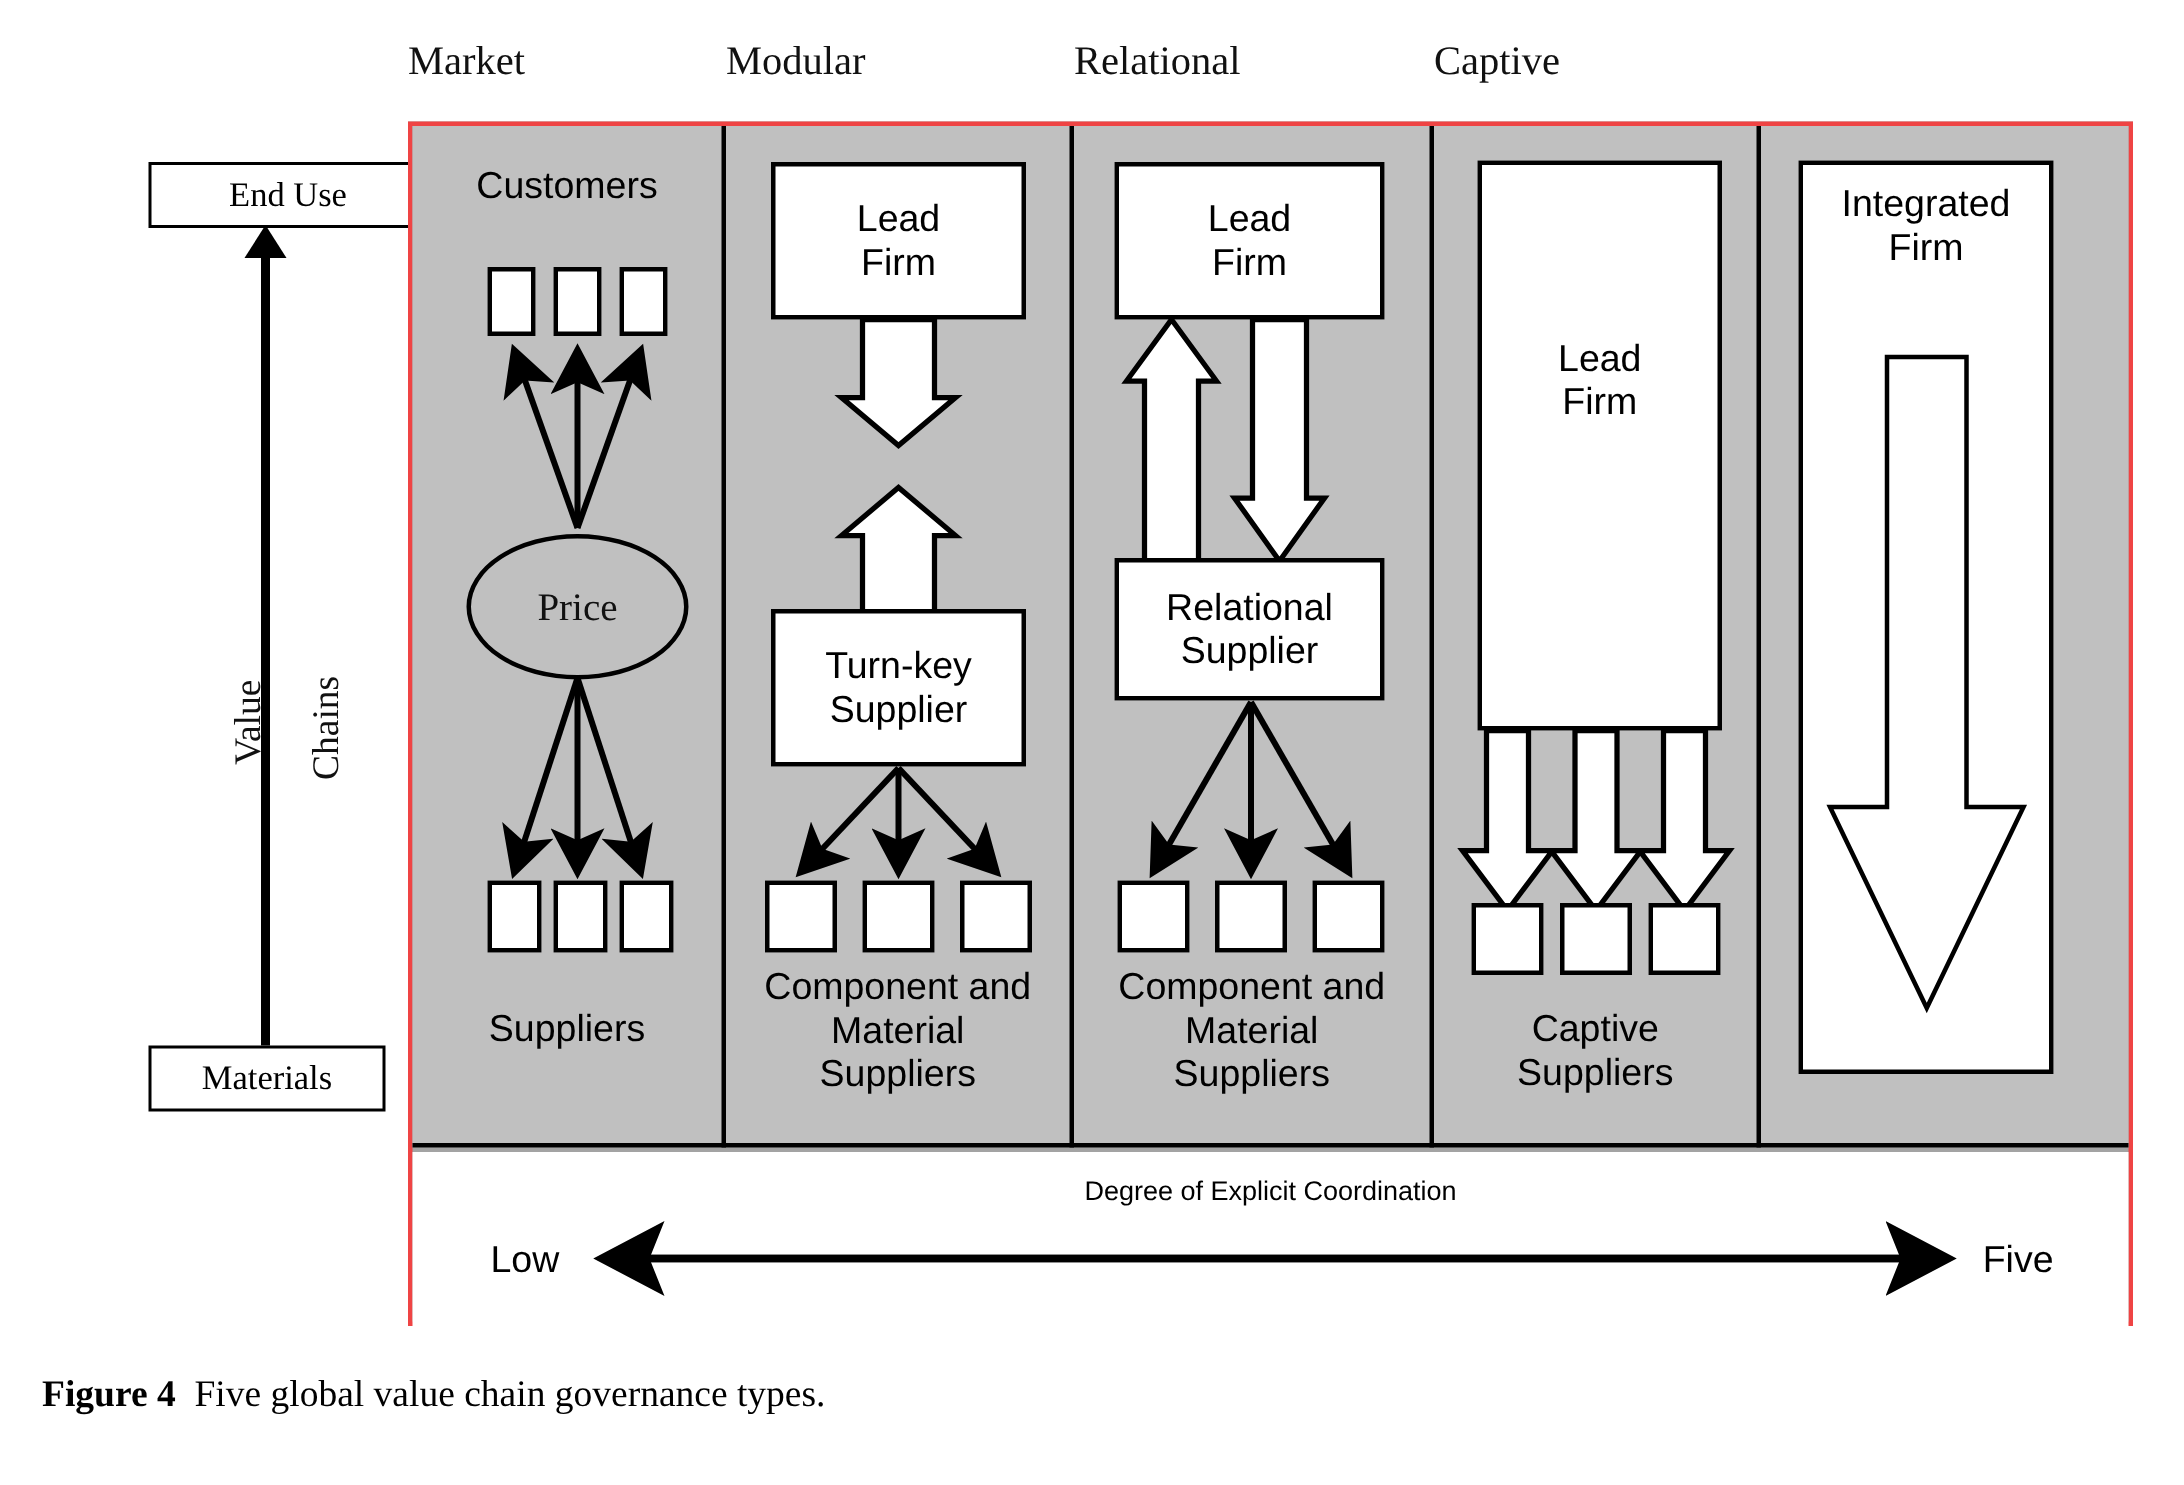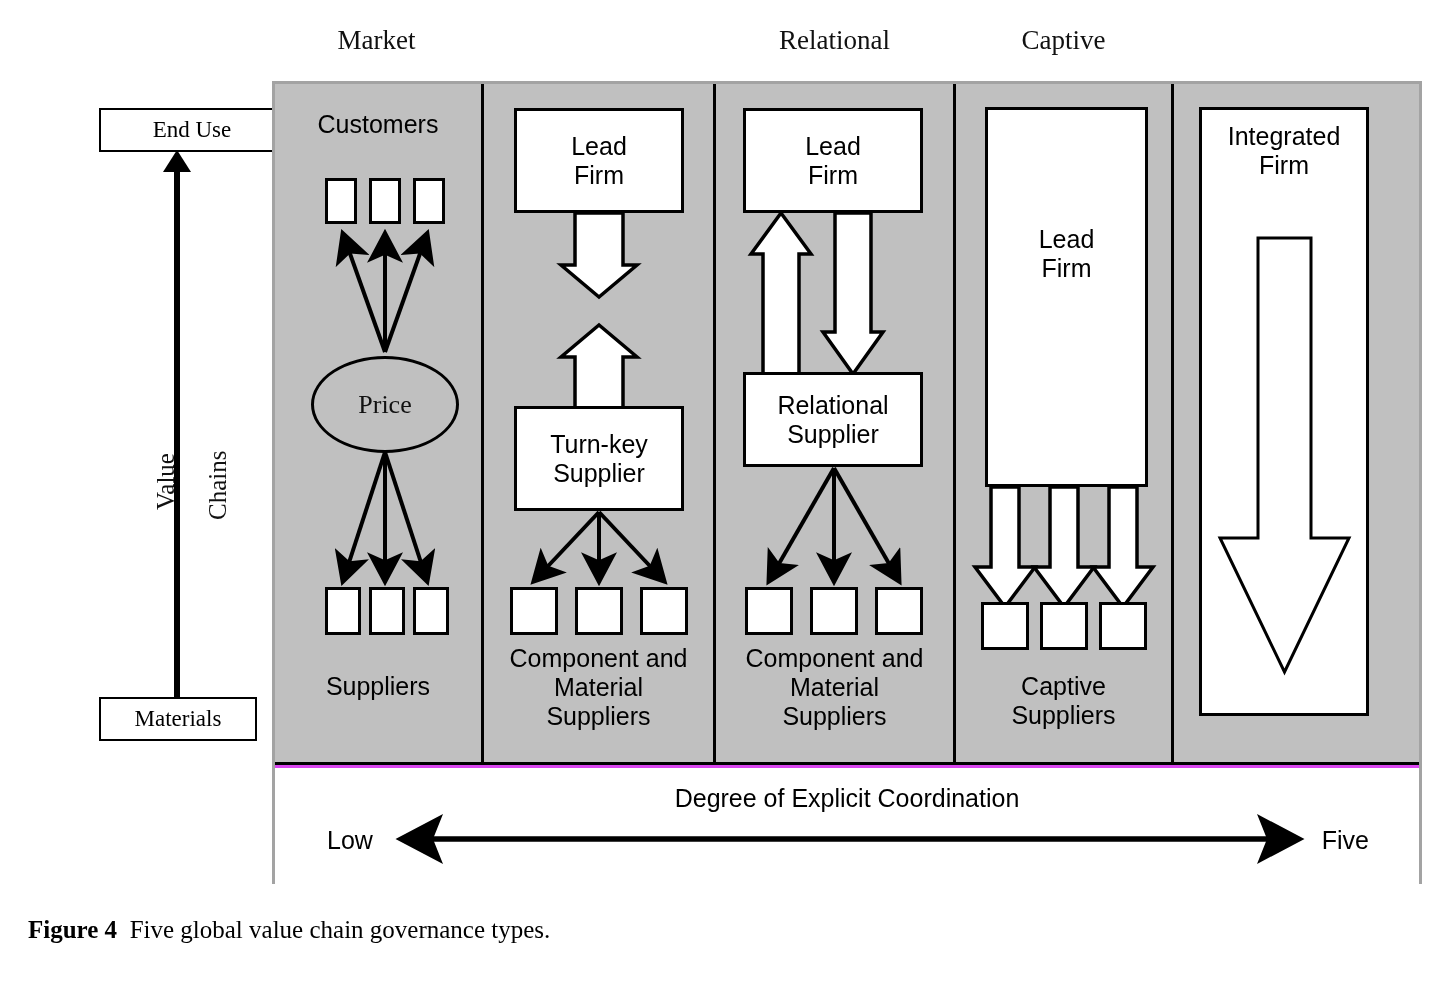--- a/index.html
+++ b/index.html
@@ -4,41 +4,41 @@
 <style>
   html,body{margin:0;padding:0;background:#fff;}
   body{width:1456px;height:990px;position:relative;
        font-family:"Liberation Sans",sans-serif;color:#000;
        -webkit-font-smoothing:antialiased;}
 
   .stage{position:absolute;left:0;top:0;width:1456px;height:990px;}
 
   
   .col-head{position:absolute;top:22px;height:36px;line-height:36px;
-            text-align:center;font-family:"Liberation Serif",serif;
+            font-family:"Liberation Serif",serif;
             font-size:27px;color:#111;}
 
   
   .axis-box{position:absolute;box-sizing:border-box;border:2.5px solid #000;
             background:#fff;text-align:center;
             font-family:"Liberation Serif",serif;font-size:23px;
             display:flex;align-items:center;justify-content:center;}
   #enduse-box{left:99px;top:108px;width:186px;height:44px;}
   #materials-box{left:99px;top:697px;width:158px;height:44px;}
   #axis-shaft{position:absolute;left:174px;top:165px;width:6px;height:533px;background:#000;}
   #axis-head{position:absolute;left:163px;top:150px;width:0;height:0;
              border-left:14px solid transparent;border-right:14px solid transparent;
              border-bottom:22px solid #000;}
   .axis-word{position:absolute;font-family:"Liberation Serif",serif;font-size:25px;
              color:#111;white-space:nowrap;transform:rotate(-90deg);
              transform-origin:left top;}
 
   
   #panel{position:absolute;left:272px;top:81px;width:1150px;height:803px;
-         box-sizing:border-box;border:3px solid #a3a3a3;background:#d946ef;}
+         box-sizing:border-box;border:3px solid #ef4444;background:#a3a3a3;}
   #gray-band{position:absolute;left:0;top:0;width:100%;height:681px;
              background:#C0C0C0;box-sizing:border-box;border-bottom:3px solid #000;}
   .col{position:absolute;top:0;height:681px;box-sizing:border-box;}
   .col-div{position:absolute;top:0;width:3px;height:681px;background:#000;}
 
   
   .wbox{position:absolute;box-sizing:border-box;border:3px solid #000;background:#fff;
         display:flex;align-items:center;justify-content:center;text-align:center;
         font-size:25px;line-height:1.14;color:#000;}
   .small-sq{position:absolute;box-sizing:border-box;border:3px solid #000;background:#fff;}
@@ -47,34 +47,35 @@
 
   .ellipse{position:absolute;box-sizing:border-box;border:3px solid #000;
            border-radius:50%;background:transparent;
            display:flex;align-items:center;justify-content:center;
            font-family:"Liberation Serif",serif;font-size:26px;color:#111;}
 
   svg.lay{position:absolute;left:0;top:0;overflow:visible;pointer-events:none;}
 
   
   #meas-band{position:absolute;left:0;top:684px;width:100%;height:116px;background:#fff;}
-  .meas-txt{position:absolute;width:100%;text-align:center;font-size:25px;color:#000;}
+  .meas-txt{position:absolute;width:100%;text-align:center;font-size:18px;color:#000;}
   .meas-end{position:absolute;font-size:25px;color:#000;}
 
   
   #caption{position:absolute;left:28px;top:916px;font-family:"Liberation Serif",serif;
            font-size:25px;color:#000;}
   #caption b{font-weight:bold;}
 </style>
 </head>
 <body>
 
 <div class="stage">
 
   <div class="col-head" style="left:272px;width:209px;">Market</div>
+  <div class="col-head" style="left:484px;width:229px;">Modular</div>
   <div class="col-head" style="left:716px;width:237px;">Relational</div>
   <div class="col-head" style="left:956px;width:215px;">Captive</div>
 
   <div class="axis-box" id="enduse-box">End Use</div>
   <div id="axis-head"></div>
   <div id="axis-shaft"></div>
   <div class="axis-word" style="left:152px;top:510px;">Value</div>
   <div class="axis-word" style="left:204px;top:520px;">Chains</div>
   <div class="axis-box" id="materials-box">Materials</div>
 

